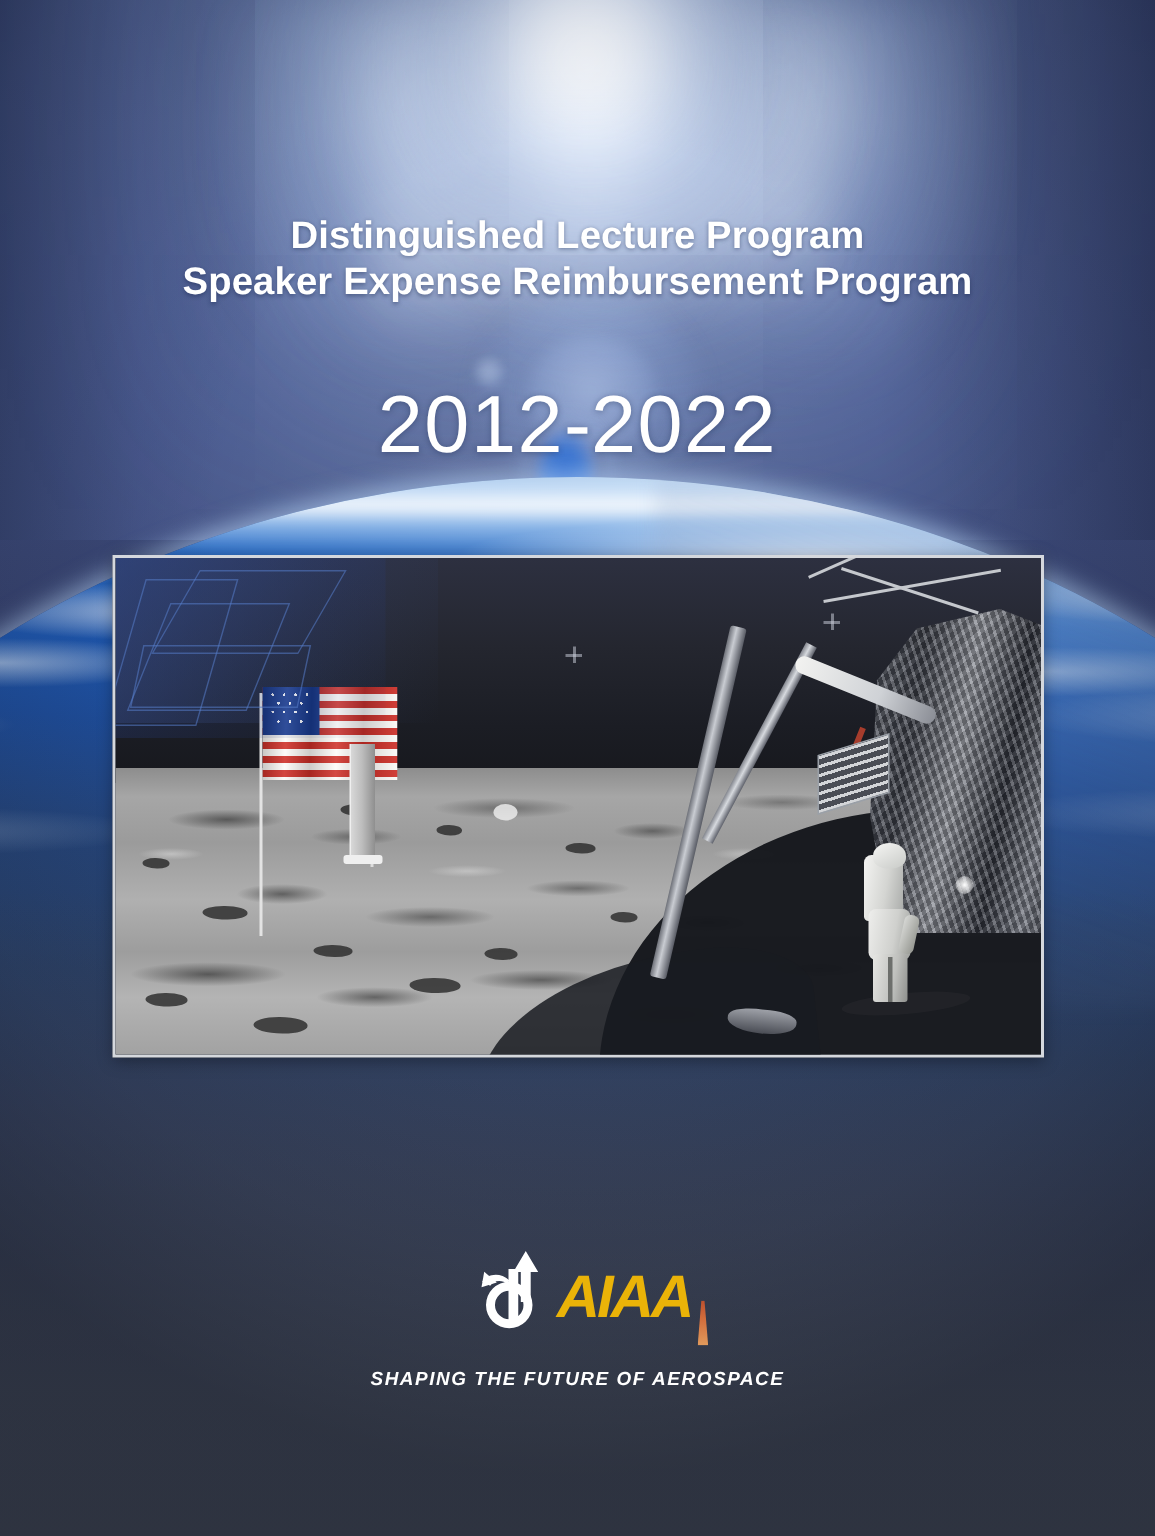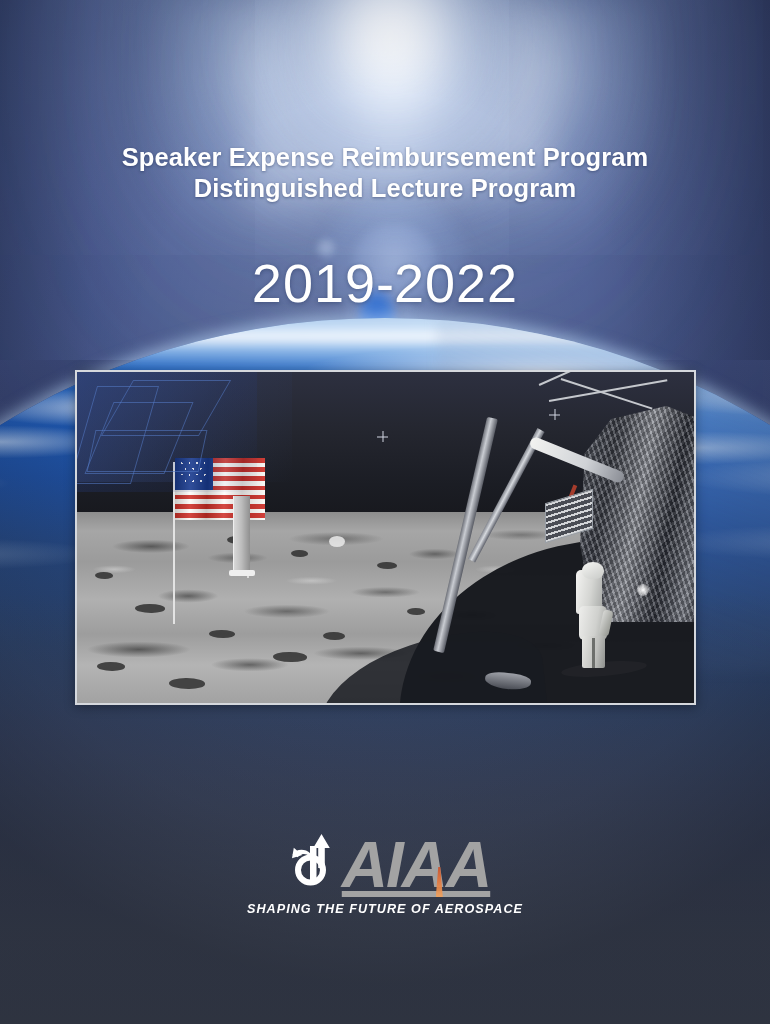--- a/index.html
+++ b/index.html
@@ -451,42 +451,41 @@
   .blueprint{position:absolute;border:1px solid rgba(86,124,200,.55);}
 
   
   .logo{
     position:absolute;left:0;right:0;top:833px;
     display:flex;flex-direction:column;align-items:center;
   }
   .logo-row{display:flex;align-items:center;justify-content:center;height:64px;}
   .logo-mark{position:relative;width:60px;height:62px;margin-right:2px;}
   .logo-word{
-    color:#a3a3a3;
-    font-size:64px;
+    color:#eab308;
+    font-size:40px;
     font-weight:bold;
     font-style:italic;
     letter-spacing:-2px;
     line-height:60px;
     position:relative;
-    text-decoration:underline;
   }
   .logo-flame{
     position:absolute;left:94px;top:32px;width:7px;height:30px;
     background:linear-gradient(180deg,#c9522c 0%, #e0713a 40%, #f0a35e 100%);
     clip-path:polygon(35% 0%, 65% 0%, 100% 100%, 0% 100%);
     opacity:.92;
   }
   .tagline{
     color:#ffffff;
     font-size:12.6px;
     font-weight:bold;
     font-style:italic;
     letter-spacing:1.05px;
-    margin-top:5px;
+    margin-top:15px;
     white-space:nowrap;
   }
 </style>
 </head>
 <body>
 
 <div class="page">
 
   <div class="bg">
     <div class="bg-base"></div>
@@ -507,26 +506,26 @@
     <div class="earth">
       <div class="clouds"></div>
       <div class="earth-haze-right"></div>
     </div>
 
     <div class="bottom-fade"></div>
     <div class="vignette"></div>
   </div>
 
   <div class="titles">
+    <div class="title-line">Distinguished Lecture Program</div>
     <div class="title-line">Speaker Expense Reimbursement Program</div>
-    <div class="title-line">Distinguished Lecture Program</div>
   </div>
 
   <div class="year">
-    <span>2019</span><span class="dash">-</span><span>2022</span>
+    <span>2012</span><span class="dash">-</span><span>2022</span>
   </div>
 
   <div class="photo-frame">
     <div class="photo">
 
       <div class="moon-sky"></div>
       <div class="moon-sky-left"></div>
       <div class="sky-ret" style="left:300px;top:64px;width:11px;height:1.5px;"></div>
       <div class="sky-ret" style="left:305px;top:59px;width:1.5px;height:11px;"></div>
       <div class="sky-ret" style="left:472px;top:42px;width:11px;height:1.5px;"></div>

